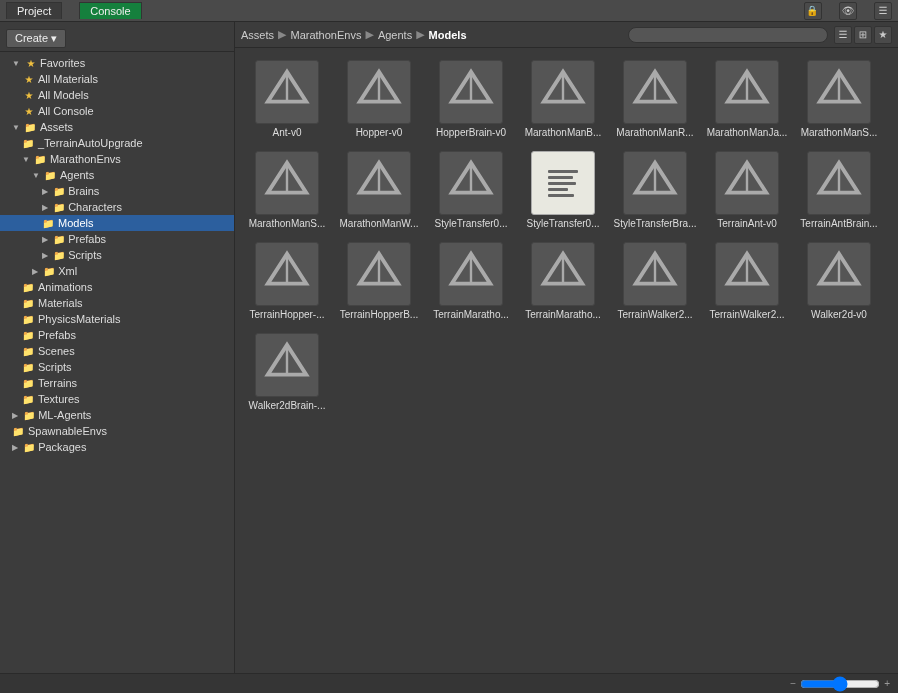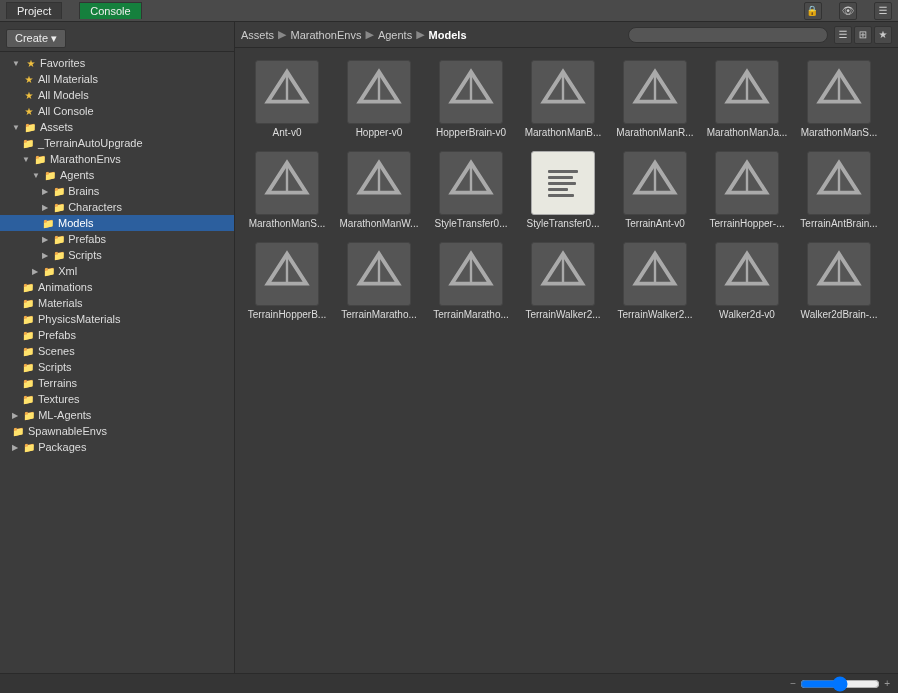--- a/index.html
+++ b/index.html
@@ -471,41 +471,51 @@
           <div class="file-name">StyleTransfer0...</div>
         </div>
         <div class="file-item">
           <div class="file-thumb">
             <svg viewBox="0 0 100 100" width="48" height="48" xmlns="http://www.w3.org/2000/svg">
       <polygon points="50,8 90,70 10,70" fill="none" stroke="#aaa" stroke-width="8"></polygon>
       <line x1="50" y1="8" x2="50" y2="70" stroke="#aaa" stroke-width="5"></line>
       <line x1="10" y1="70" x2="90" y2="70" stroke="#aaa" stroke-width="5"></line>
     </svg>
           </div>
+          <div class="file-name">StyleTransferBra...</div>
+        </div>
+        <div class="file-item">
+          <div class="file-thumb">
+            <svg viewBox="0 0 100 100" width="48" height="48" xmlns="http://www.w3.org/2000/svg">
+      <polygon points="50,8 90,70 10,70" fill="none" stroke="#aaa" stroke-width="8"></polygon>
+      <line x1="50" y1="8" x2="50" y2="70" stroke="#aaa" stroke-width="5"></line>
+      <line x1="10" y1="70" x2="90" y2="70" stroke="#aaa" stroke-width="5"></line>
+    </svg>
+          </div>
           <div class="file-name">TerrainAnt-v0</div>
         </div>
         <div class="file-item">
           <div class="file-thumb">
             <svg viewBox="0 0 100 100" width="48" height="48" xmlns="http://www.w3.org/2000/svg">
       <polygon points="50,8 90,70 10,70" fill="none" stroke="#aaa" stroke-width="8"></polygon>
       <line x1="50" y1="8" x2="50" y2="70" stroke="#aaa" stroke-width="5"></line>
       <line x1="10" y1="70" x2="90" y2="70" stroke="#aaa" stroke-width="5"></line>
     </svg>
           </div>
+          <div class="file-name">TerrainAntBrain...</div>
+        </div>
+        <div class="file-item">
+          <div class="file-thumb">
+            <svg viewBox="0 0 100 100" width="48" height="48" xmlns="http://www.w3.org/2000/svg">
+      <polygon points="50,8 90,70 10,70" fill="none" stroke="#aaa" stroke-width="8"></polygon>
+      <line x1="50" y1="8" x2="50" y2="70" stroke="#aaa" stroke-width="5"></line>
+      <line x1="10" y1="70" x2="90" y2="70" stroke="#aaa" stroke-width="5"></line>
+    </svg>
+          </div>
           <div class="file-name">TerrainHopper-...</div>
-        </div>
-        <div class="file-item">
-          <div class="file-thumb">
-            <svg viewBox="0 0 100 100" width="48" height="48" xmlns="http://www.w3.org/2000/svg">
-      <polygon points="50,8 90,70 10,70" fill="none" stroke="#aaa" stroke-width="8"></polygon>
-      <line x1="50" y1="8" x2="50" y2="70" stroke="#aaa" stroke-width="5"></line>
-      <line x1="10" y1="70" x2="90" y2="70" stroke="#aaa" stroke-width="5"></line>
-    </svg>
-          </div>
-          <div class="file-name">TerrainAntBrain...</div>
         </div>
         <div class="file-item">
           <div class="file-thumb">
             <svg viewBox="0 0 100 100" width="48" height="48" xmlns="http://www.w3.org/2000/svg">
       <polygon points="50,8 90,70 10,70" fill="none" stroke="#aaa" stroke-width="8"></polygon>
       <line x1="50" y1="8" x2="50" y2="70" stroke="#aaa" stroke-width="5"></line>
       <line x1="10" y1="70" x2="90" y2="70" stroke="#aaa" stroke-width="5"></line>
     </svg>
           </div>
           <div class="file-name">TerrainHopperB...</div>

